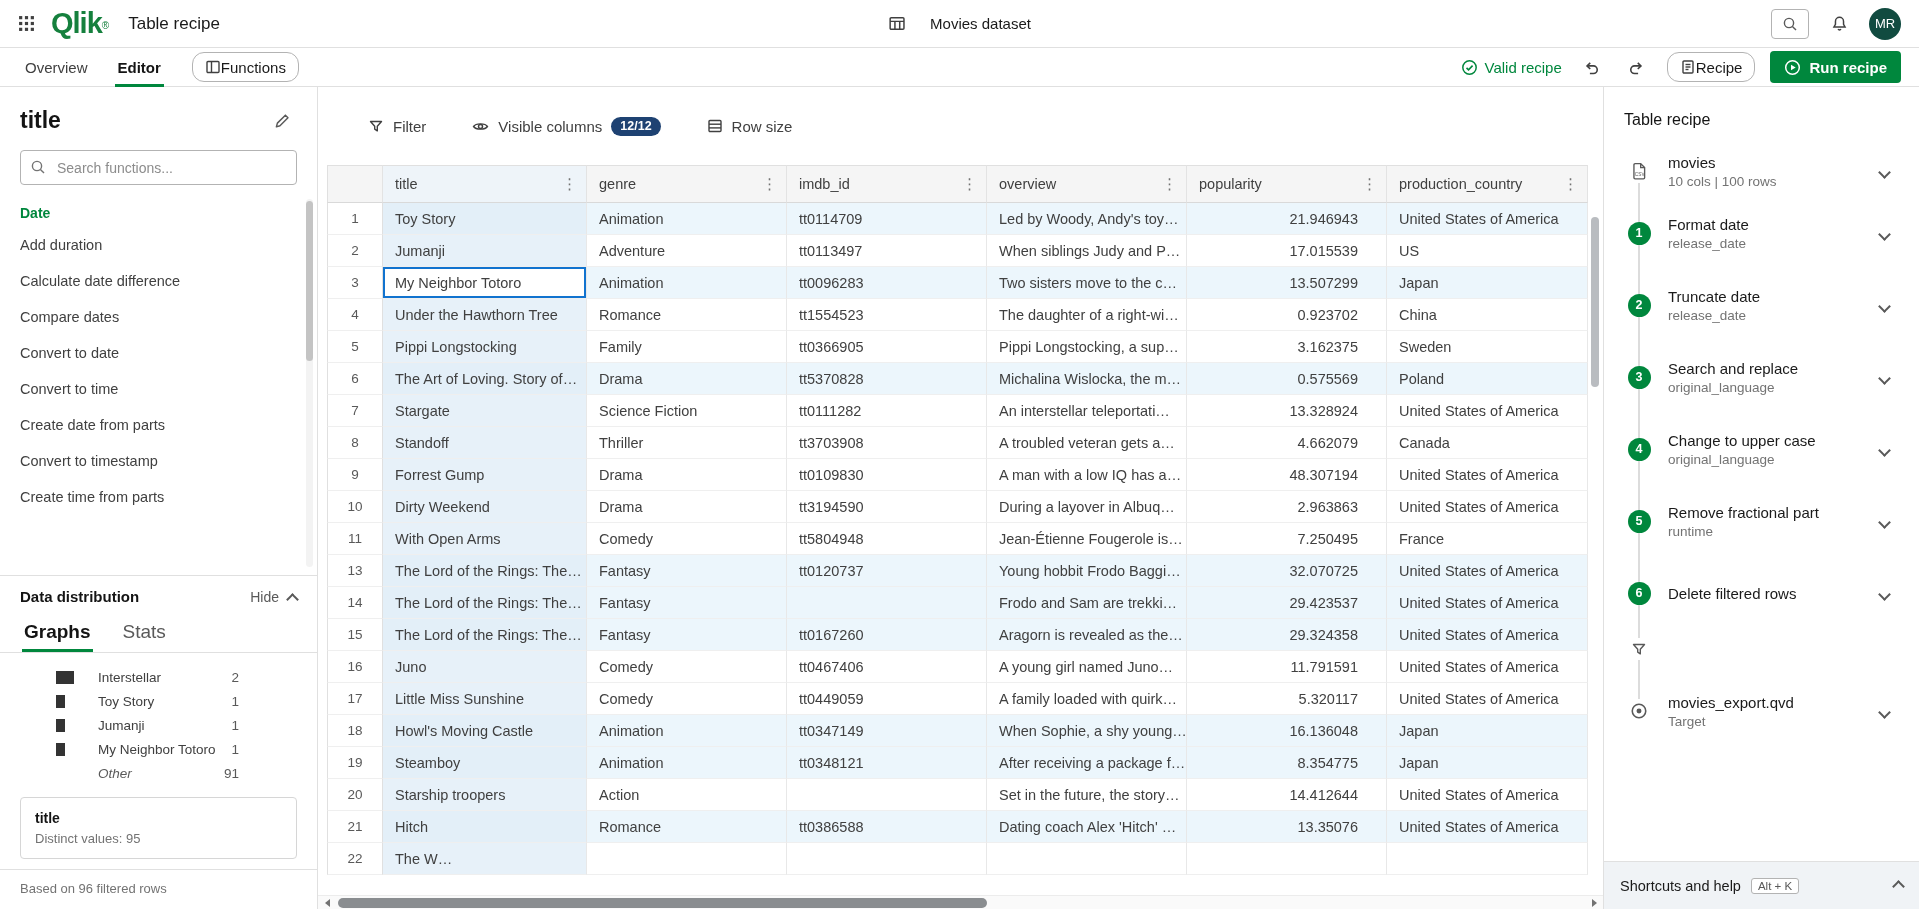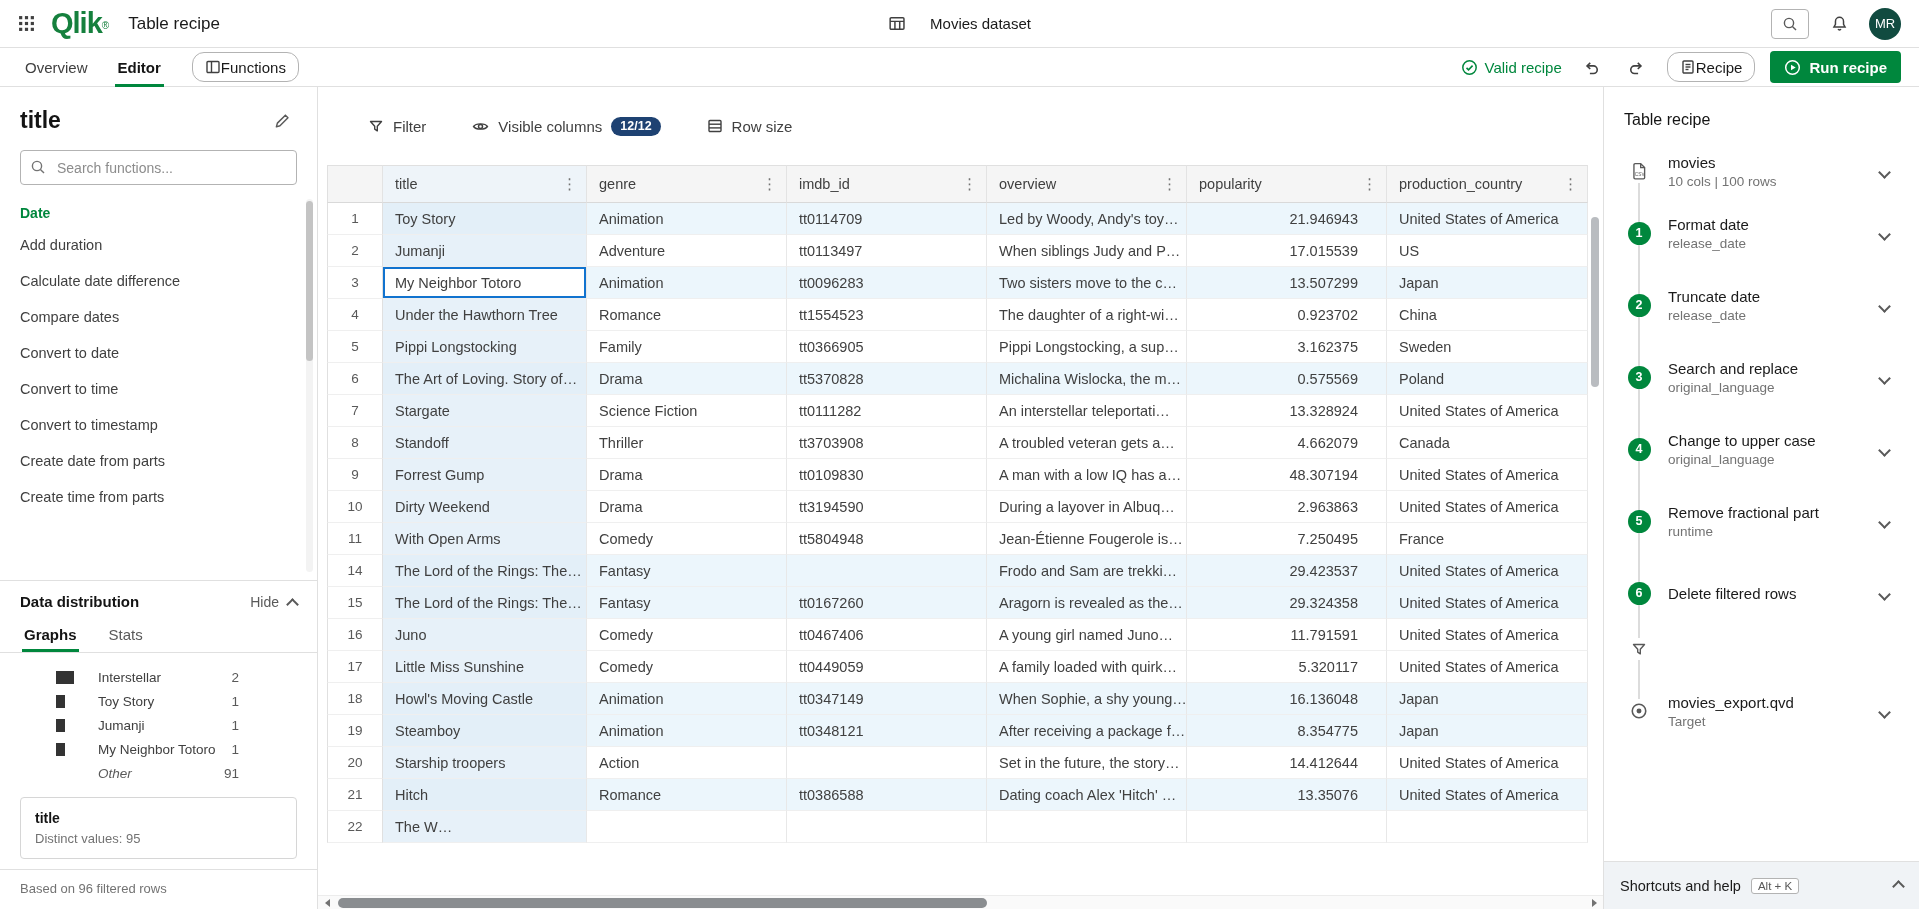--- a/index.html
+++ b/index.html
@@ -48,21 +48,21 @@
 .section-label{color:#00873d;font-size:14px;font-weight:700;margin:8px 0 6px}
 .fn-item{font-size:14.5px;padding:10px 0;color:#404040}
 .fn-track{position:absolute;right:4px;top:8px;bottom:8px;width:7px;background:#f3f3f3;border-radius:4px}
 .fn-thumb{position:absolute;right:4px;top:10px;width:7px;height:160px;background:#c4c4c4;border-radius:4px}
 
 .dist{border-top:1px solid #e0e0e0}
 .dist-head{display:flex;align-items:flex-end;padding:12px 20px 10px}
 .dist-title{font-weight:700;font-size:15px;color:#141414}
 .hide-wrap{margin-left:auto;display:flex;align-items:center;gap:9px;color:#595959;font-size:14px}
 .dist-tabs{display:flex;gap:28px;padding:0 22px;border-bottom:1px solid #e0e0e0}
-.dtab{position:relative;padding:6px 2px 9px;font-size:15px;color:#595959}
+.dtab{position:relative;padding:6px 2px 9px;font-size:19px;color:#595959}
 .dtab.active{color:#141414;font-weight:700}
 .dtab.active::after{content:"";position:absolute;left:0;right:0;bottom:0;height:3px;background:#00873d}
 .dist-chart{padding:12px 78px 4px 56px}
 .dist-row{display:flex;align-items:center;height:24px}
 .dist-gutter{width:36px;flex:none;display:flex}
 .dist-bar{height:13px;background:#333}
 .dist-label{font-size:13.5px;color:#404040;margin-left:6px;white-space:nowrap}
 .dist-label.italic{font-style:italic;color:#595959}
 .dist-count{margin-left:auto;font-size:13.5px;color:#595959}
 .dist-card{margin:8px 20px 10px;border:1px solid #d6d6d6;border-radius:4px;padding:12px 14px}
@@ -252,22 +252,22 @@
       <input type="text" placeholder="Search functions..." style="">
     </div>
     <div class="fn-scroll">
       <div class="section-label">Date</div>
       <div>
           <div class="fn-item">Add duration</div>
           <div class="fn-item">Calculate date difference</div>
           <div class="fn-item">Compare dates</div>
           <div class="fn-item">Convert to date</div>
           <div class="fn-item">Convert to time</div>
+          <div class="fn-item">Create date from parts</div>
           <div class="fn-item">Convert to timestamp</div>
-          <div class="fn-item">Create date from parts</div>
           <div class="fn-item">Create time from parts</div>
         </div>
       <div class="fn-track"></div>
       <div class="fn-thumb"></div>
     </div>
     <div class="dist">
       <div class="dist-head">
         <span class="dist-title">Data distribution</span>
         <span class="hide-wrap">
           <span>Hide</span>
@@ -500,20 +500,29 @@
             <tr>
               <td class="rownum">11</td>
               <td class="title-col">With Open Arms</td>
               <td class="">Comedy</td>
               <td class="">tt5804948</td>
               <td class="">Jean-Étienne Fougerole is…</td>
               <td class="num">7.250495</td>
               <td class="">France</td>
             </tr>
             <tr class="hl">
+              <td class="rownum">13</td>
+              <td class="title-col">The Lord of the Rings: The…</td>
+              <td class="">Fantasy</td>
+              <td class="">tt0120737</td>
+              <td class="">Young hobbit Frodo Baggi…</td>
+              <td class="num">32.070725</td>
+              <td class="">United States of America</td>
+            </tr>
+            <tr class="hl">
               <td class="rownum">14</td>
               <td class="title-col">The Lord of the Rings: The…</td>
               <td class="">Fantasy</td>
               <td class=""></td>
               <td class="">Frodo and Sam are trekki…</td>
               <td class="num">29.423537</td>
               <td class="">United States of America</td>
             </tr>
             <tr class="hl">
               <td class="rownum">15</td>

